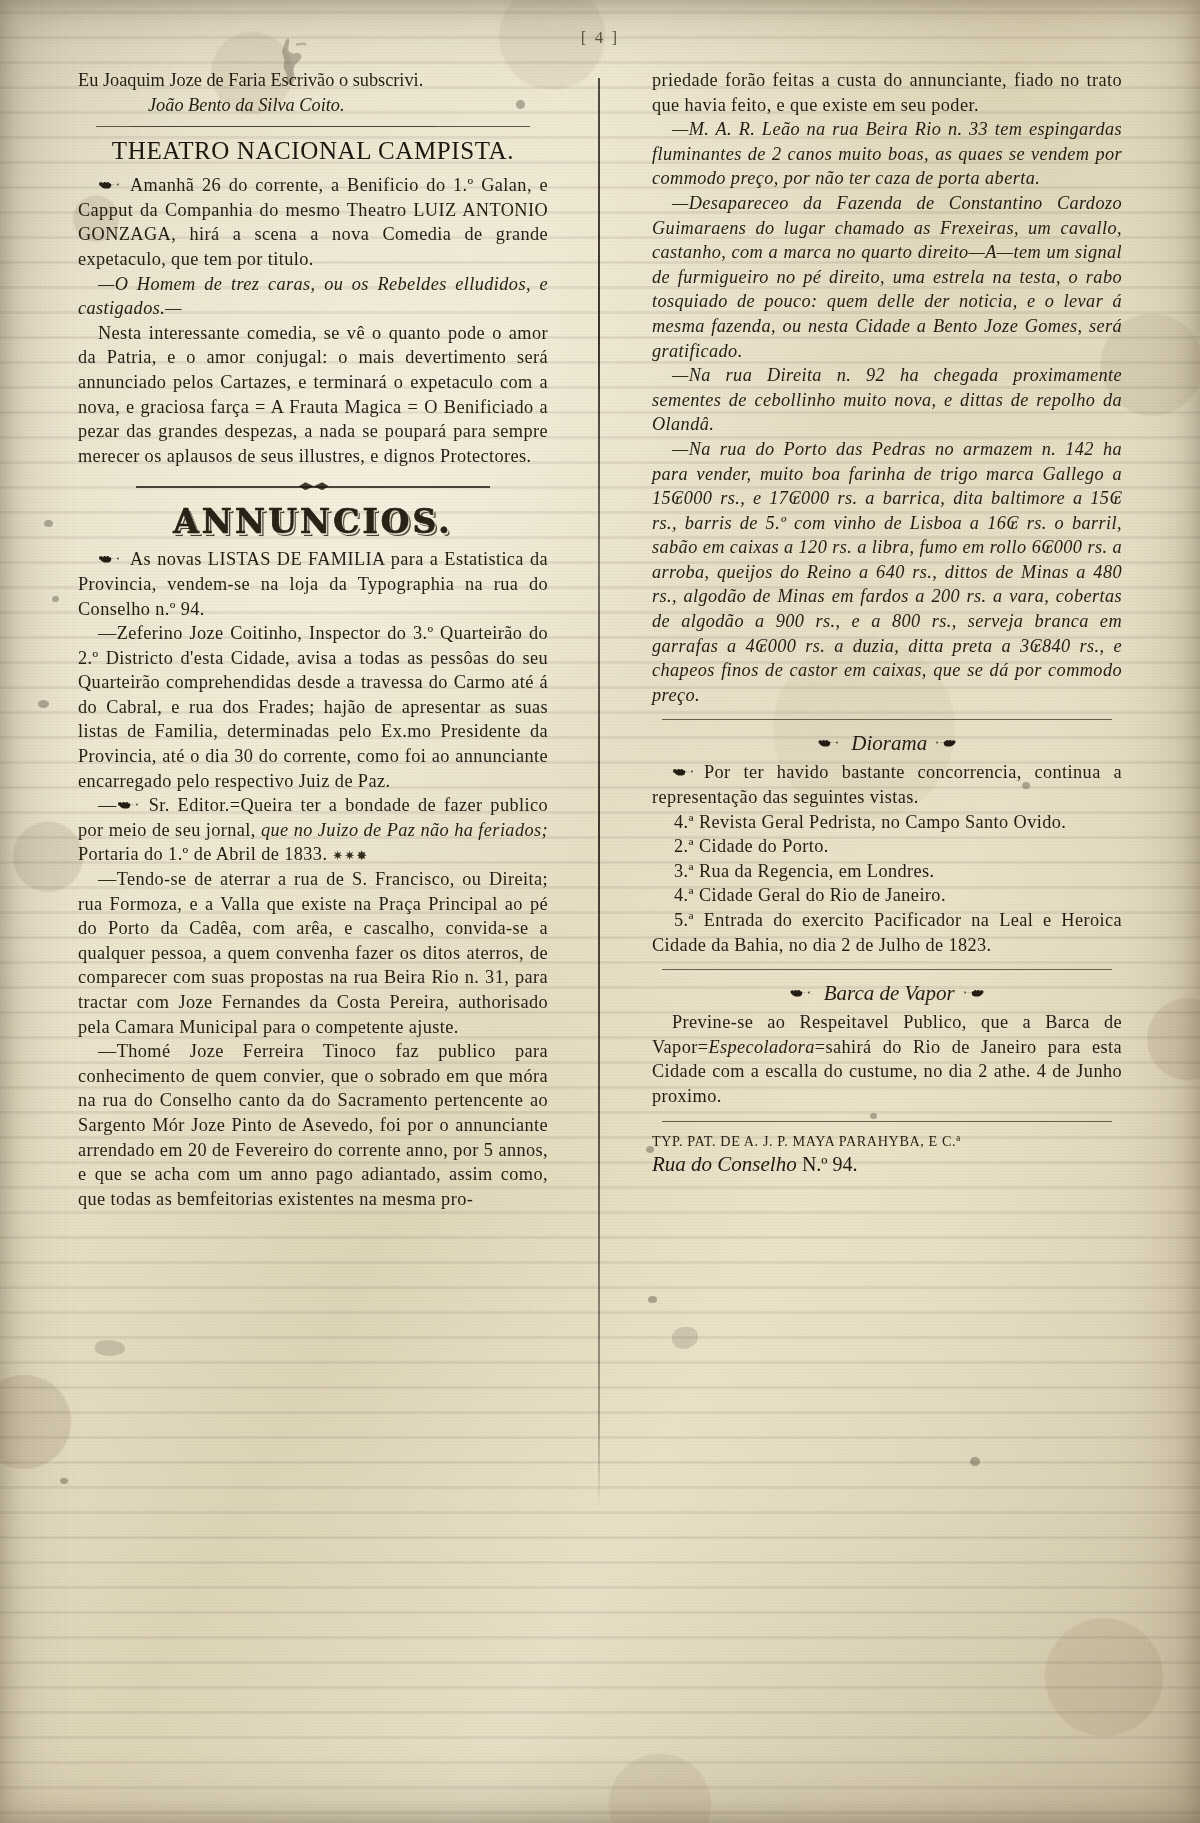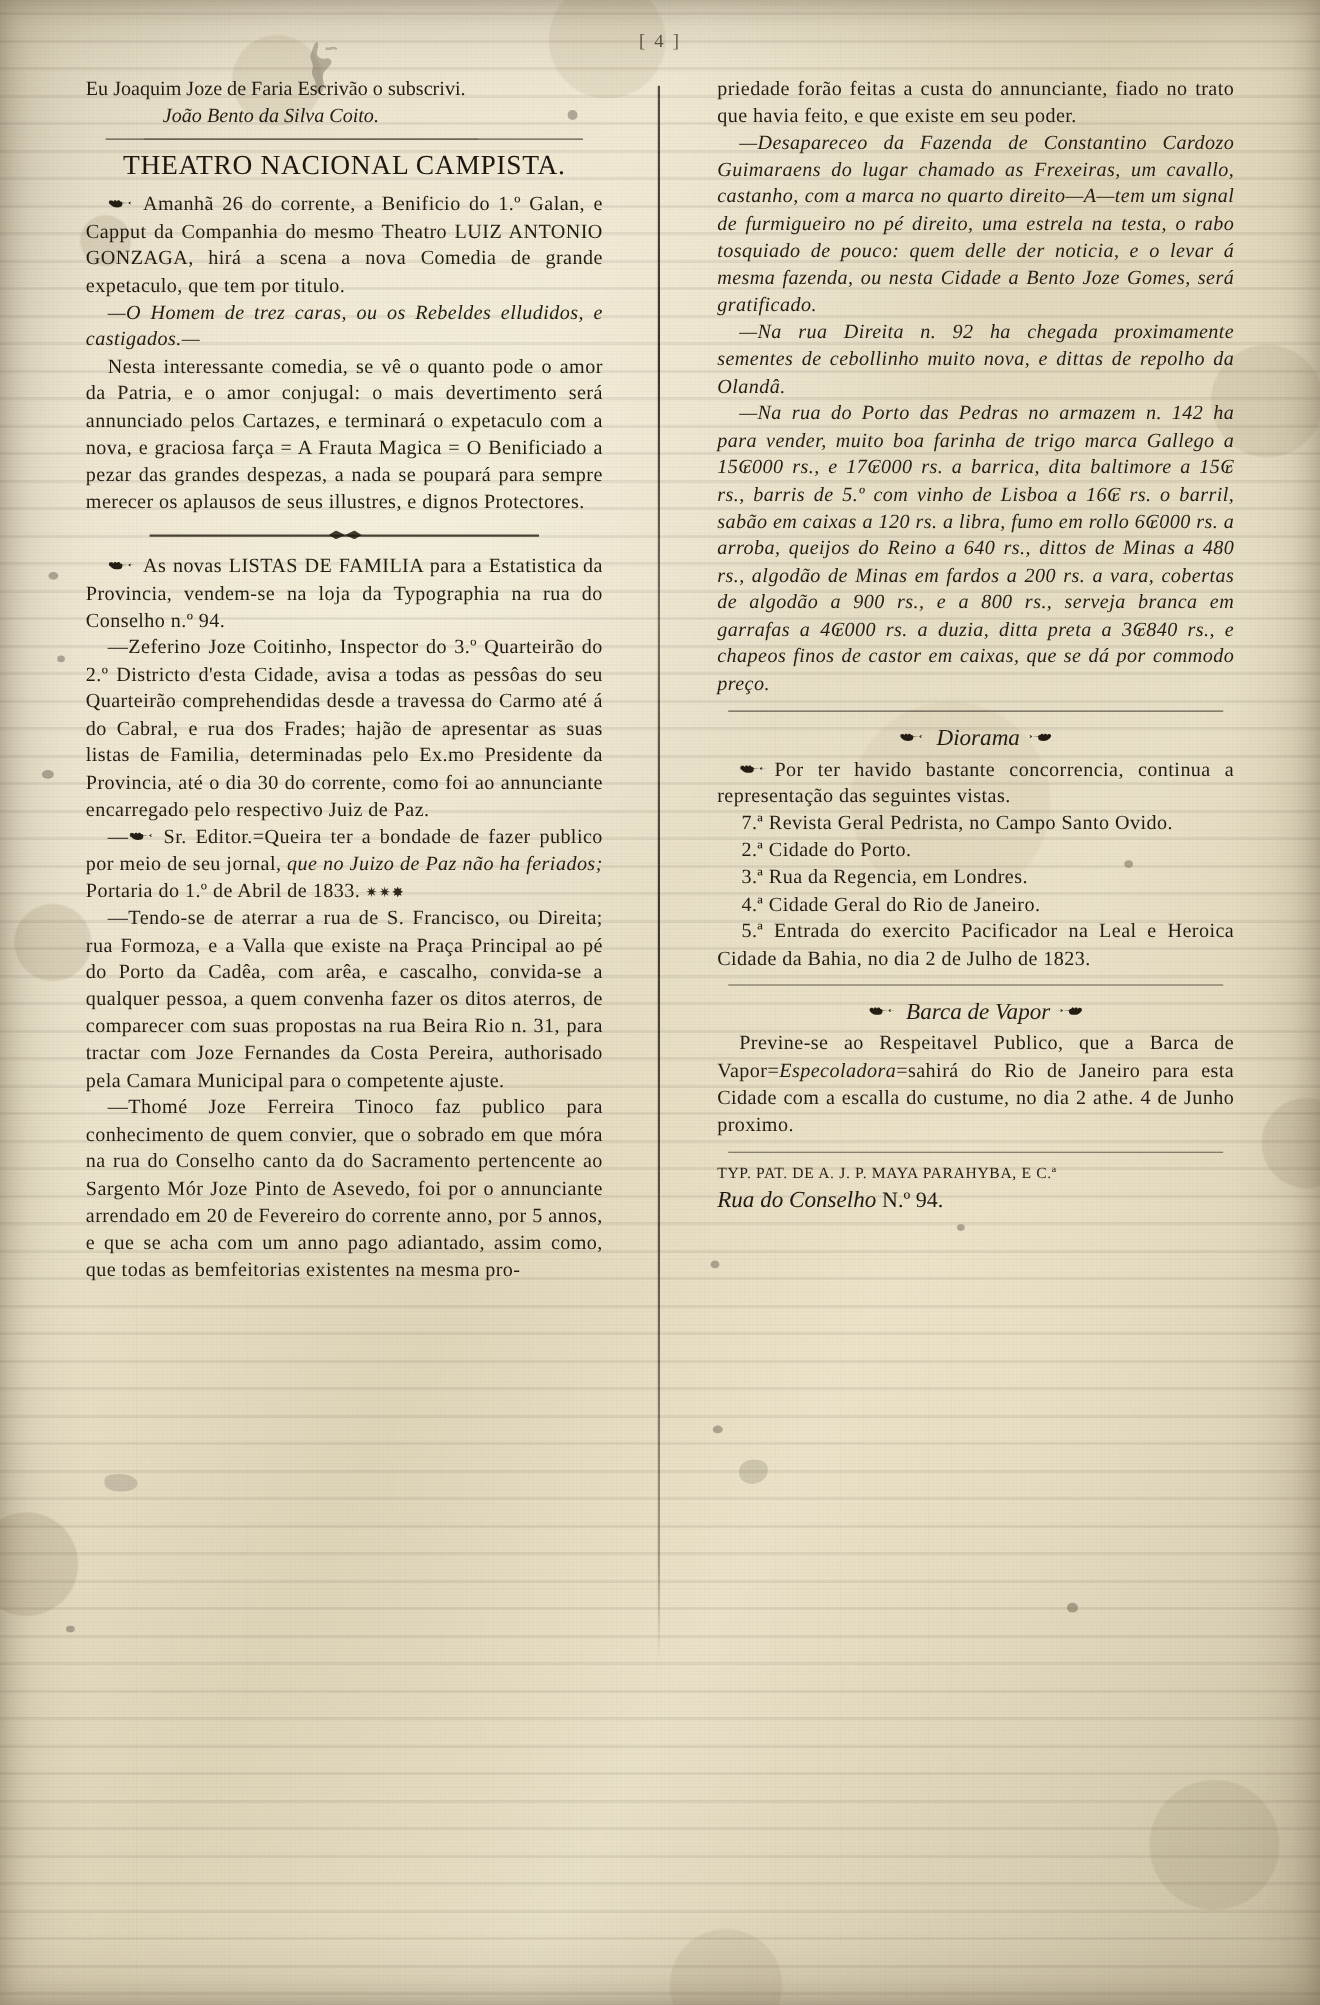--- a/index.html
+++ b/index.html
@@ -310,20 +310,21 @@
           </svg>
         </span><span>Amanhã 26 do corrente, a Benificio do 1.º Galan, e Capput da Companhia do mesmo Theatro LUIZ ANTONIO GONZAGA, hirá a scena a nova Comedia de grande expetaculo, que tem por titulo.</span>
       </p>
 
       <p class="ind ital big">—O Homem de trez caras, ou os Rebeldes elludidos, e castigados.—</p>
 
       <p class="ind big">Nesta interessante comedia, se vê o quanto pode o amor da Patria, e o amor conjugal: o mais devertimento será annunciado pelos Cartazes, e terminará o expetaculo com a nova, e graciosa farça = A Frauta Magica = O Benificiado a pezar das grandes despezas, a nada se poupará para sempre merecer os aplausos de seus illustres, e dignos Protectores.</p>
 
       <div class="rule-orn"></div>
 
+      <div class="head-annuncios">ANNUNCIOS.</div>
 
       <p class="ind big">
         <span class="mani">
           <svg width="30" height="14" viewBox="0 0 30 14">
             <path d="M1.5 4.2 c1.4-1.6 3-1.1 3.6 .2 c.6-1.9 2.6-1.7 3.1-.3 c.7-1.7 2.6-1.4 3 .1
                      c1.1-.2 1.8 .4 2 1.2 l5.4 .2 c.6-.7 1.6-1.2 2.6-1.2 l-1.1 1.1 l5.4 .0 l-5.4 .1 l1.1 1.2
                      c-1 0-2-.5-2.6-1.2 l-5.4 .2 c.3 1.4-.4 2.9-1.9 3.4 c-1.8 .6-4.6 .5-6.2-.2
                      c-1.6-.7-2.6-2-3.6-3.4 z" fill="#241d14"></path>
             <path d="M2.2 3.1 c-.9 1-.9 2.4-.3 3.6" stroke="#241d14" stroke-width=".9" fill="none"></path>
           </svg>
@@ -353,20 +354,21 @@
 
     </div>
 
     <div class="gutter"></div>
 
     <div class="col">
 
       <p class="blk big">priedade forão feitas a custa do annunciante, fiado no trato que havia feito, e que existe em seu poder.</p>
 
 
+      <p class="ind ital big">—M. A. R. Leão na rua Beira Rio n. 33 tem espingardas fluminantes de 2 canos muito boas, as quaes se vendem por commodo preço, por não ter caza de porta aberta.</p>
 
       <p class="ind ital big">—Desapareceo da Fazenda de Constantino Cardozo Guimaraens do lugar chamado as Frexeiras, um cavallo, castanho, com a marca no quarto direito—A—tem um signal de furmigueiro no pé direito, uma estrela na testa, o rabo tosquiado de pouco: quem delle der noticia, e o levar á mesma fazenda, ou nesta Cidade a Bento Joze Gomes, será gratificado.</p>
 
       <p class="ind ital big">—Na rua Direita n. 92 ha chegada proximamente sementes de cebollinho muito nova, e dittas de repolho da Olandâ.</p>
 
       <p class="ind ital big">—Na rua do Porto das Pedras no armazem n. 142 ha para vender, muito boa farinha de trigo marca Gallego a 15₢000 rs., e 17₢000 rs. a barrica, dita baltimore a 15₢ rs., barris de 5.º com vinho de Lisboa a 16₢ rs. o barril, sabão em caixas a 120 rs. a libra, fumo em rollo 6₢000 rs. a arroba, queijos do Reino a 640 rs., dittos de Minas a 480 rs., algodão de Minas em fardos a 200 rs. a vara, cobertas de algodão a 900 rs., e a 800 rs., serveja branca em garrafas a 4₢000 rs. a duzia, ditta preta a 3₢840 rs., e chapeos finos de castor em caixas, que se dá por commodo preço.</p>
 
       <div class="rule-plain"></div>
 
       <div class="head-sub">
@@ -393,21 +395,21 @@
             <path d="M1.5 4.2 c1.4-1.6 3-1.1 3.6 .2 c.6-1.9 2.6-1.7 3.1-.3 c.7-1.7 2.6-1.4 3 .1
                      c1.1-.2 1.8 .4 2 1.2 l5.4 .2 c.6-.7 1.6-1.2 2.6-1.2 l-1.1 1.1 l5.4 .0 l-5.4 .1 l1.1 1.2
                      c-1 0-2-.5-2.6-1.2 l-5.4 .2 c.3 1.4-.4 2.9-1.9 3.4 c-1.8 .6-4.6 .5-6.2-.2
                      c-1.6-.7-2.6-2-3.6-3.4 z" fill="#241d14"></path>
             <path d="M2.2 3.1 c-.9 1-.9 2.4-.3 3.6" stroke="#241d14" stroke-width=".9" fill="none"></path>
           </svg>
         </span><span>Por ter havido bastante concorrencia, continua a representação das seguintes vistas.</span>
       </p>
 
       <div class="dlist">
-        <p class="big">7.ª  Revista Geral Pedrista, no Campo Santo Ovido.</p>
+        <p class="big">4.ª  Revista Geral Pedrista, no Campo Santo Ovido.</p>
         <p class="big">2.ª  Cidade do Porto.</p>
         <p class="big">3.ª  Rua da Regencia, em Londres.</p>
         <p class="big">4.ª  Cidade Geral do Rio de Janeiro.</p>
         <p class="big">5.ª  Entrada do exercito Pacificador na Leal e Heroica Cidade da Bahia, no dia 2 de Julho de 1823.</p>
       </div>
 
       <div class="rule-plain"></div>
 
       <div class="head-sub">
         <span class="hl">

